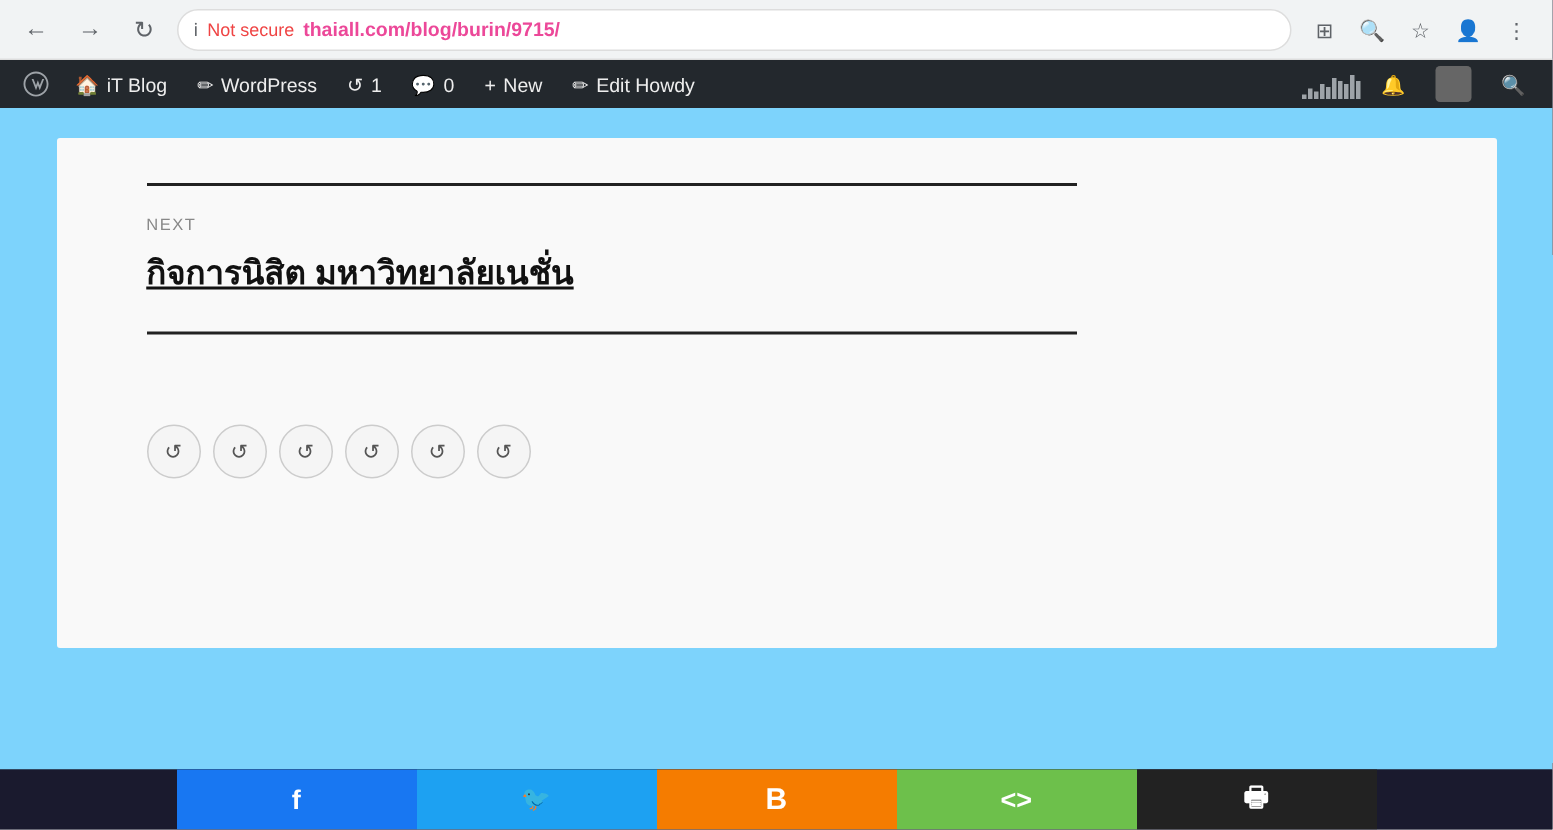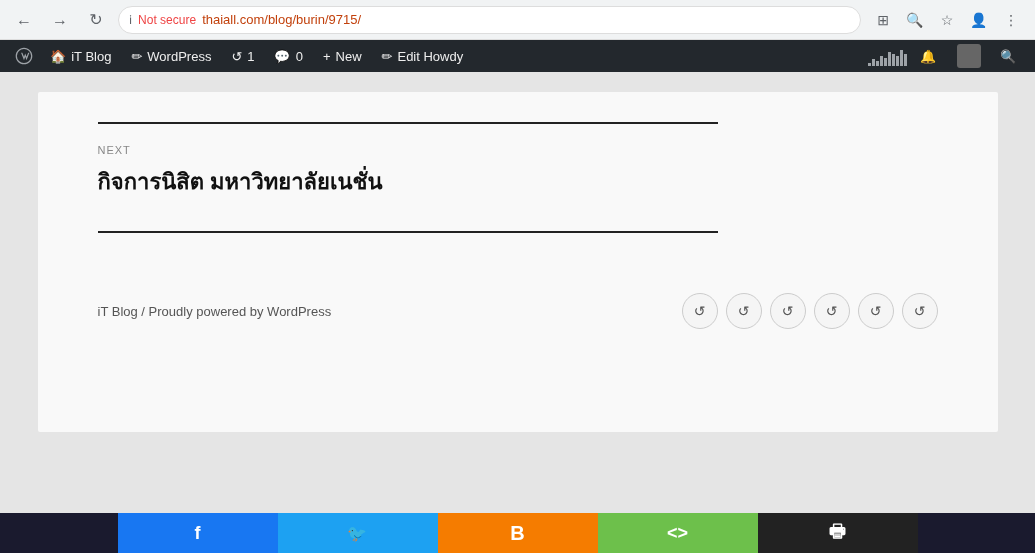--- a/index.html
+++ b/index.html
@@ -32,21 +32,21 @@
       border-radius: 14px;
       display: flex;
       align-items: center;
       padding: 0 10px;
       font-size: 13px;
       color: #202124;
       gap: 6px;
     }
     .address-bar .lock-icon { color: #5f6368; font-size: 12px; }
     .address-bar .not-secure { color: #ef4444; font-size: 12px; }
-    .address-bar .url { color: #c2410c; }
+    .address-bar .url { color: #ec4899; font-weight: bold; }
     .browser-actions {
       display: flex; gap: 4px; align-items: center;
     }
     .browser-action-btn {
       width: 28px; height: 28px;
       background: none; border: none;
       cursor: pointer; color: #5f6368;
       font-size: 14px;
       display: flex; align-items: center; justify-content: center;
       border-radius: 50%;
@@ -96,21 +96,21 @@
 
     
     .stats-bar {
       display: flex; align-items: flex-end; gap: 1px; height: 20px;
       padding: 0 4px;
     }
     .stats-bar-col { background: #9ea3a8; width: 3px; }
 
     
     .page-wrapper {
-      background: #e5e5e5;
+      background: #7dd3fc;
       height: calc(553px - 40px - 32px - 40px);
       display: flex;
       align-items: flex-start;
       justify-content: center;
       padding: 20px;
     }
     .content-card {
       background: #f9f9f9;
       width: 960px;
       min-height: 340px;
@@ -127,21 +127,22 @@
       font-size: 11px;
       color: #888;
       text-transform: uppercase;
       letter-spacing: 1px;
       margin-bottom: 8px;
     }
     .next-post-title {
       font-size: 22px;
       font-weight: bold;
       color: #111;
-      margin-bottom: 32px;
+      margin-bottom: 22px;
+      text-decoration: underline;
     }
     .divider-bottom {
       border: none;
       border-top: 2px solid #222;
       width: 620px;
       margin-bottom: 40px;
     }
 
     
     .site-footer {
@@ -273,25 +274,20 @@
 </div>
 
 <div class="page-wrapper">
   <div class="content-card">
     <hr class="divider-top">
     <div class="next-label">NEXT</div>
     <div class="next-post-title">กิจการนิสิต มหาวิทยาลัยเนชั่น</div>
     <hr class="divider-bottom">
 
     <div class="site-footer">
-      <div class="footer-left">
-        <span>iT Blog</span>
-        <span> / </span>
-        <span>Proudly powered by WordPress</span>
-      </div>
       <div class="footer-icons" id="footer-icons-container">
           <div class="footer-icon-btn">↺</div>
           <div class="footer-icon-btn">↺</div>
           <div class="footer-icon-btn">↺</div>
           <div class="footer-icon-btn">↺</div>
           <div class="footer-icon-btn">↺</div>
           <div class="footer-icon-btn">↺</div>
         </div>
     </div>
   </div>

